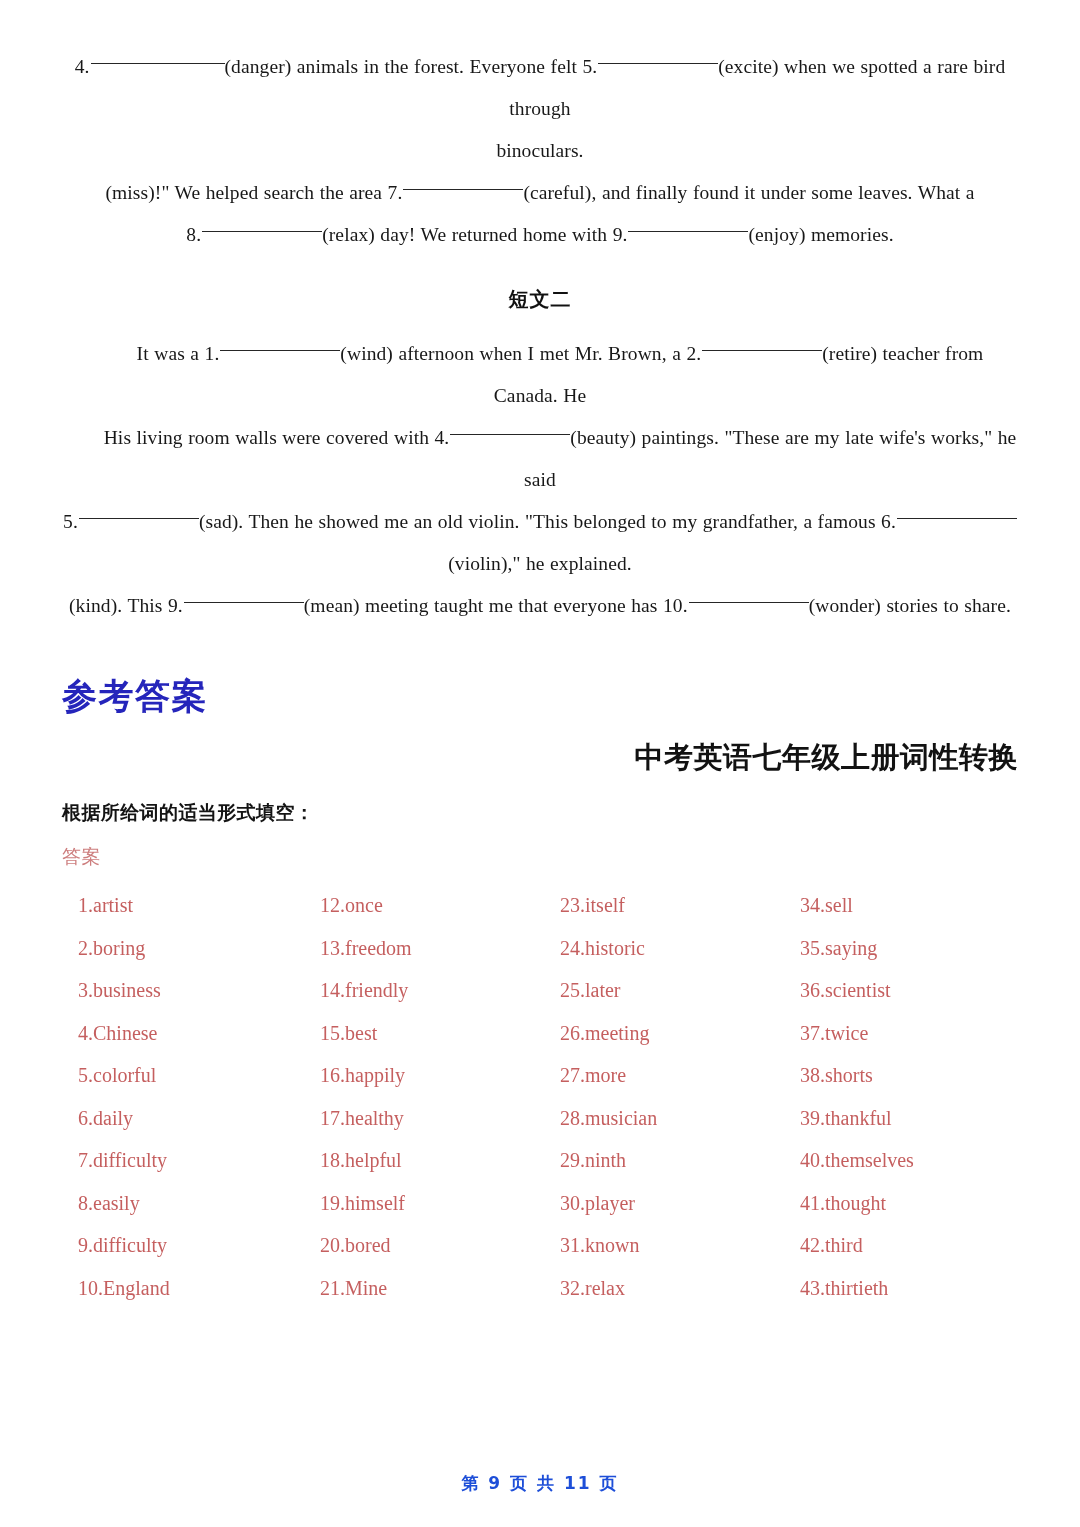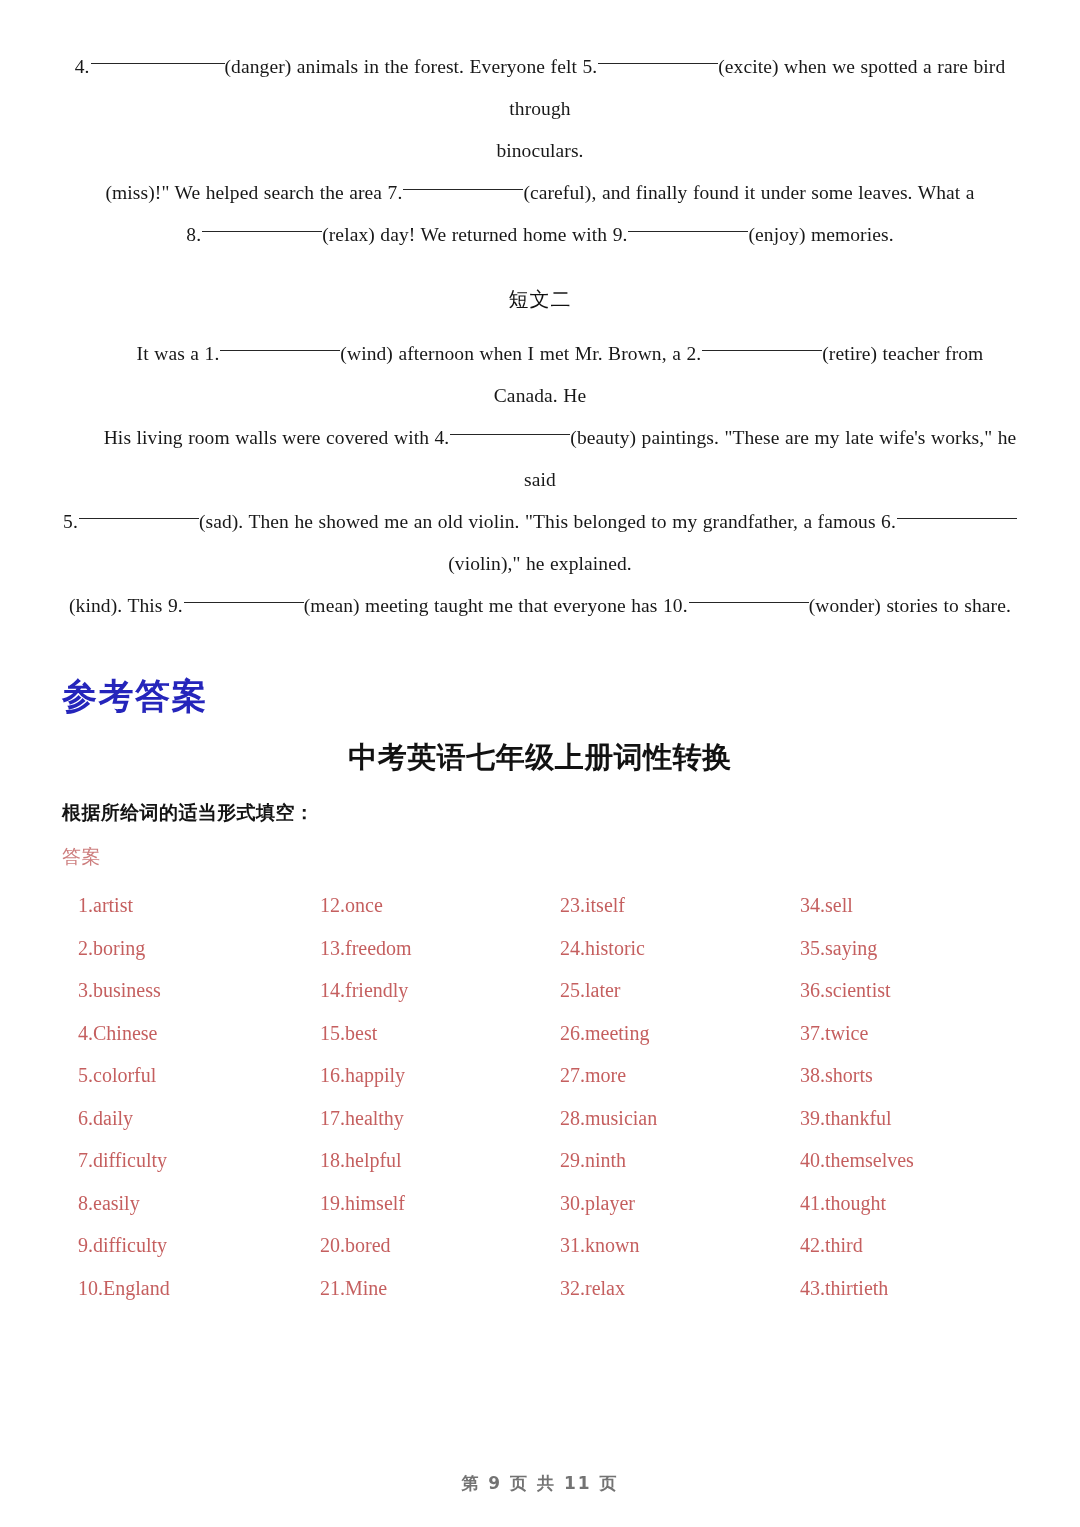--- a/index.html
+++ b/index.html
@@ -42,21 +42,21 @@
     height: 17px;
     margin: 0 0 0 1px;
   }
   .bl-md { width: 120px; }
   .bl-lg { width: 134px; }
 
   
   .sec-head {
     text-align: center;
     font-family: "DejaVu Sans", "Liberation Sans", sans-serif;
-    font-weight: normal;
+    font-weight: bold;
     font-size: 20px;
     color: #111;
     letter-spacing: 1px;
   }
   .sub-head {
     text-align: center;
     font-size: 20px;
     color: #151515;
     font-family: "Liberation Serif", "DejaVu Serif", serif;
   }
@@ -64,21 +64,21 @@
   
   .answer-title {
     text-align: left;
     color: #2525bb;
     font-family: "DejaVu Sans", "Liberation Sans", sans-serif;
     font-weight: bold;
     font-size: 35px;
     letter-spacing: 1.5px;
   }
   .doc-title {
-    text-align: center;
+    text-align: right;
     color: #121212;
     font-family: "DejaVu Sans", "Liberation Sans", sans-serif;
     font-weight: bold;
     font-size: 29px;
     letter-spacing: 0.5px;
   }
   .instruction {
     font-family: "DejaVu Sans", "Liberation Sans", sans-serif;
     font-weight: bold;
     font-size: 19px;
@@ -117,21 +117,21 @@
   
   .footer {
     position: absolute;
     left: 0;
     right: 0;
     bottom: 32px;
     text-align: center;
     font-family: "DejaVu Sans", "Liberation Sans", sans-serif;
     font-weight: bold;
     font-size: 17px;
-    color: #737373;
+    color: #1d4ed8;
     letter-spacing: 2px;
   }
 
   .sp-10 { height: 10px; }
   .sp-18 { height: 18px; }
   .sp-22 { height: 22px; }
   .sp-30 { height: 30px; }
   .sp-46 { height: 46px; }
 </style>
 </head>

